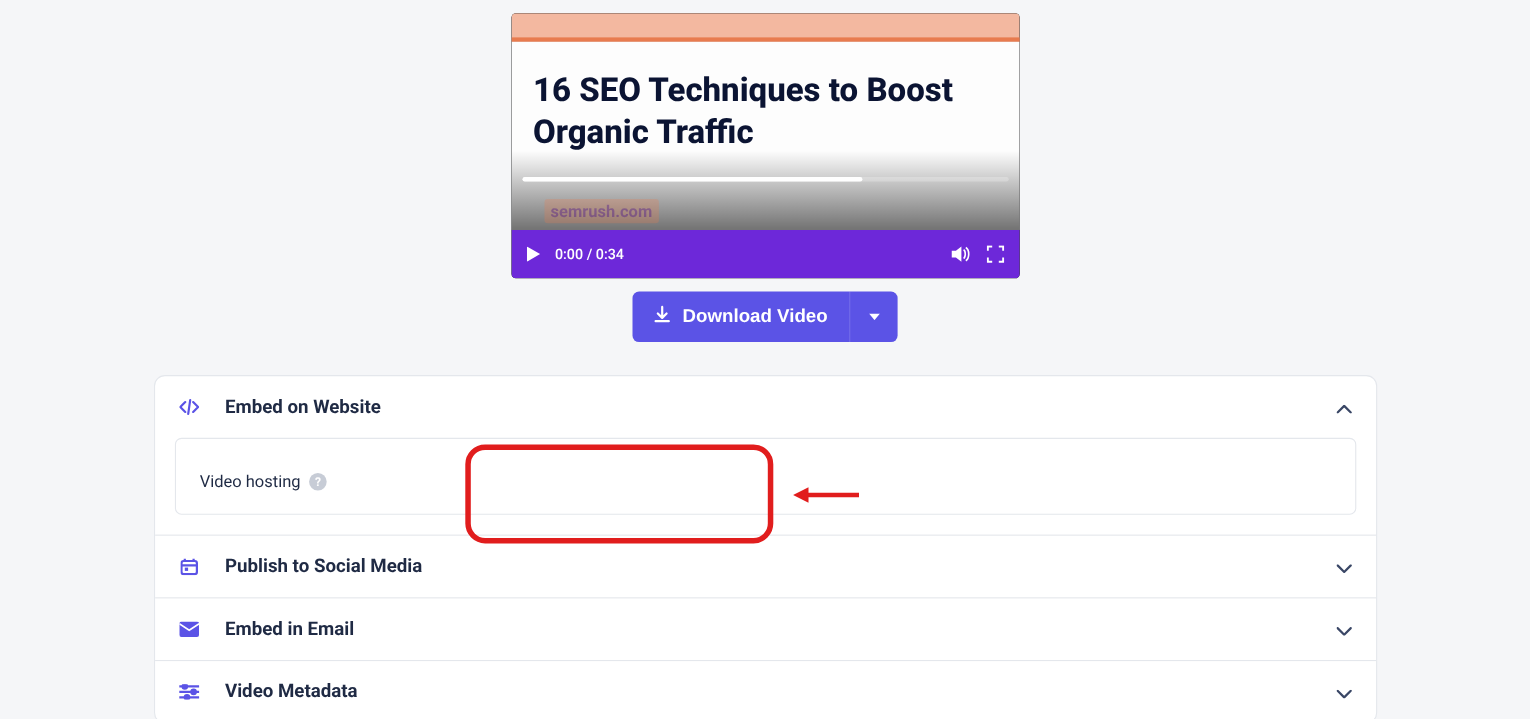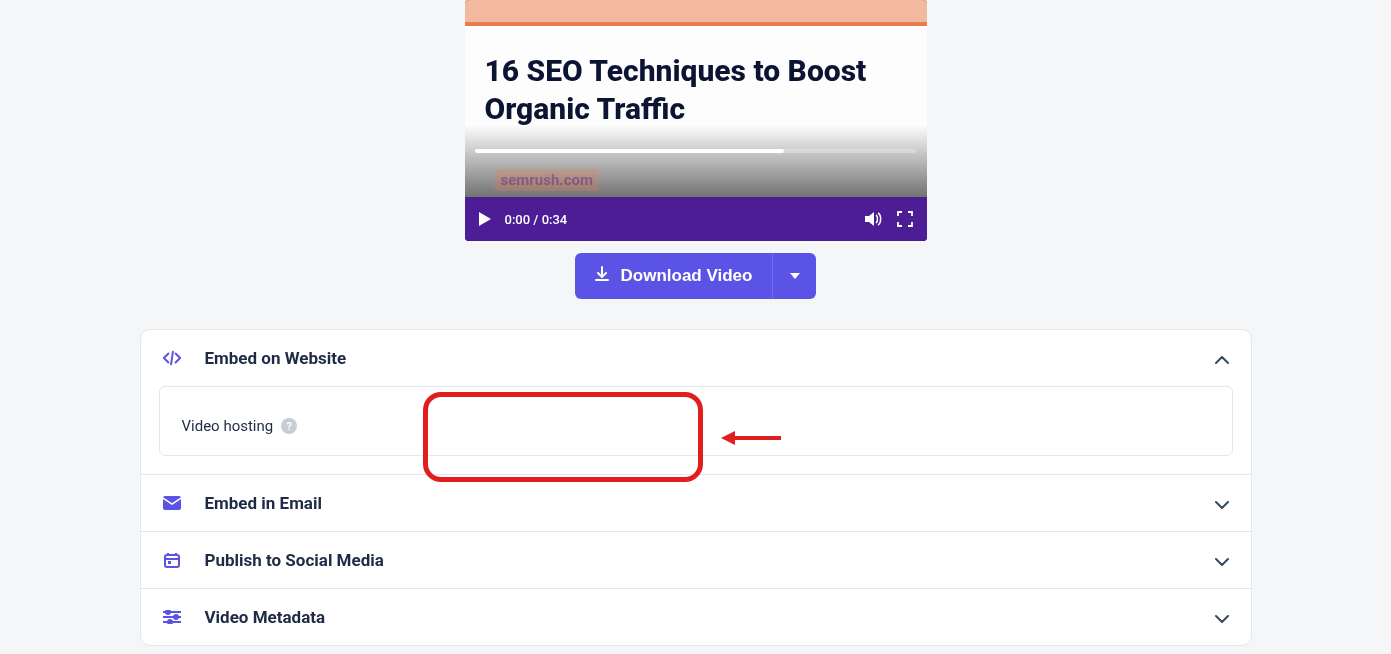--- a/index.html
+++ b/index.html
@@ -5,21 +5,21 @@
   * { box-sizing: border-box; margin: 0; padding: 0; }
   body {
     font-family: -apple-system, BlinkMacSystemFont, "Segoe UI", Roboto, Helvetica, Arial, sans-serif;
     background: #f5f6f8;
     width: 1391px;
     height: 654px;
     overflow: hidden;
   }
   .video-wrap {
     width: 462px;
-    margin: 0 auto;
+    margin: 12px auto;
     background: #000;
     border-radius: 4px;
     overflow: hidden;
     position: relative;
   }
   .video-peach {
     height: 26px;
     background: #f3b8a0;
     border-bottom: 4px solid #e87b4f;
   }
@@ -52,21 +52,21 @@
     border-radius:3px;
   }
   .video-controls {
     height: 44px;
     display:flex;
     align-items:center;
     gap:14px;
     padding:0 14px;
     color:#fff;
     font-size:13px;
-    background:#4c1d95;
+    background:#6d28d9;
   }
   .play-icon svg, .vol-icon svg, .fs-icon svg { display:block; }
   .time { font-weight:500; }
   .spacer { flex:1; }
   .progress {
     position:absolute;
     left:10px; right:10px; bottom:44px;
     height:4px;
     background: rgba(255,255,255,0.25);
     border-radius:2px;
@@ -278,42 +278,42 @@
     <div class="hosting-box">
       <div class="hosting-label">
         <span>Video hosting</span>
         <span class="help-dot">?</span>
       </div>
     </div>
   </div>
 
   <div class="accordion-header">
     <span class="acc-icon">
-      <svg width="18" height="14" viewBox="0 0 18 14" fill="#5b53e6">
-          <rect x="0" y="0" width="18" height="14" rx="2"></rect>
-          <path d="M0 2l9 6 9-6" fill="none" stroke="#fff" stroke-width="1.5"></path>
-        </svg>
-    </span>
-    <span class="acc-title">Embed in Email</span>
-    <span class="chev">
-      <svg width="14" height="8" viewBox="0 0 14 8" fill="none" stroke="currentColor" stroke-width="2" stroke-linecap="round" stroke-linejoin="round">
-          <path d="M1 1l6 6 6-6"></path>
-        </svg>
-    </span>
-  </div>
-
-  <div class="accordion-header">
-    <span class="acc-icon">
       <svg width="16" height="16" viewBox="0 0 16 16" fill="none" stroke="#5b53e6" stroke-width="2">
           <rect x="1" y="3" width="14" height="12" rx="2"></rect>
           <path d="M4 1v3M12 1v3M1 7h14"></path>
           <rect x="4" y="9" width="3" height="3" fill="#5b53e6" stroke="none"></rect>
         </svg>
     </span>
     <span class="acc-title">Publish to Social Media</span>
+    <span class="chev">
+      <svg width="14" height="8" viewBox="0 0 14 8" fill="none" stroke="currentColor" stroke-width="2" stroke-linecap="round" stroke-linejoin="round">
+          <path d="M1 1l6 6 6-6"></path>
+        </svg>
+    </span>
+  </div>
+
+  <div class="accordion-header">
+    <span class="acc-icon">
+      <svg width="18" height="14" viewBox="0 0 18 14" fill="#5b53e6">
+          <rect x="0" y="0" width="18" height="14" rx="2"></rect>
+          <path d="M0 2l9 6 9-6" fill="none" stroke="#fff" stroke-width="1.5"></path>
+        </svg>
+    </span>
+    <span class="acc-title">Embed in Email</span>
     <span class="chev">
       <svg width="14" height="8" viewBox="0 0 14 8" fill="none" stroke="currentColor" stroke-width="2" stroke-linecap="round" stroke-linejoin="round">
           <path d="M1 1l6 6 6-6"></path>
         </svg>
     </span>
   </div>
 
   <div class="accordion-header">
     <span class="acc-icon">
       <svg width="18" height="14" viewBox="0 0 18 14" fill="none" stroke="#5b53e6" stroke-width="2" stroke-linecap="round">

